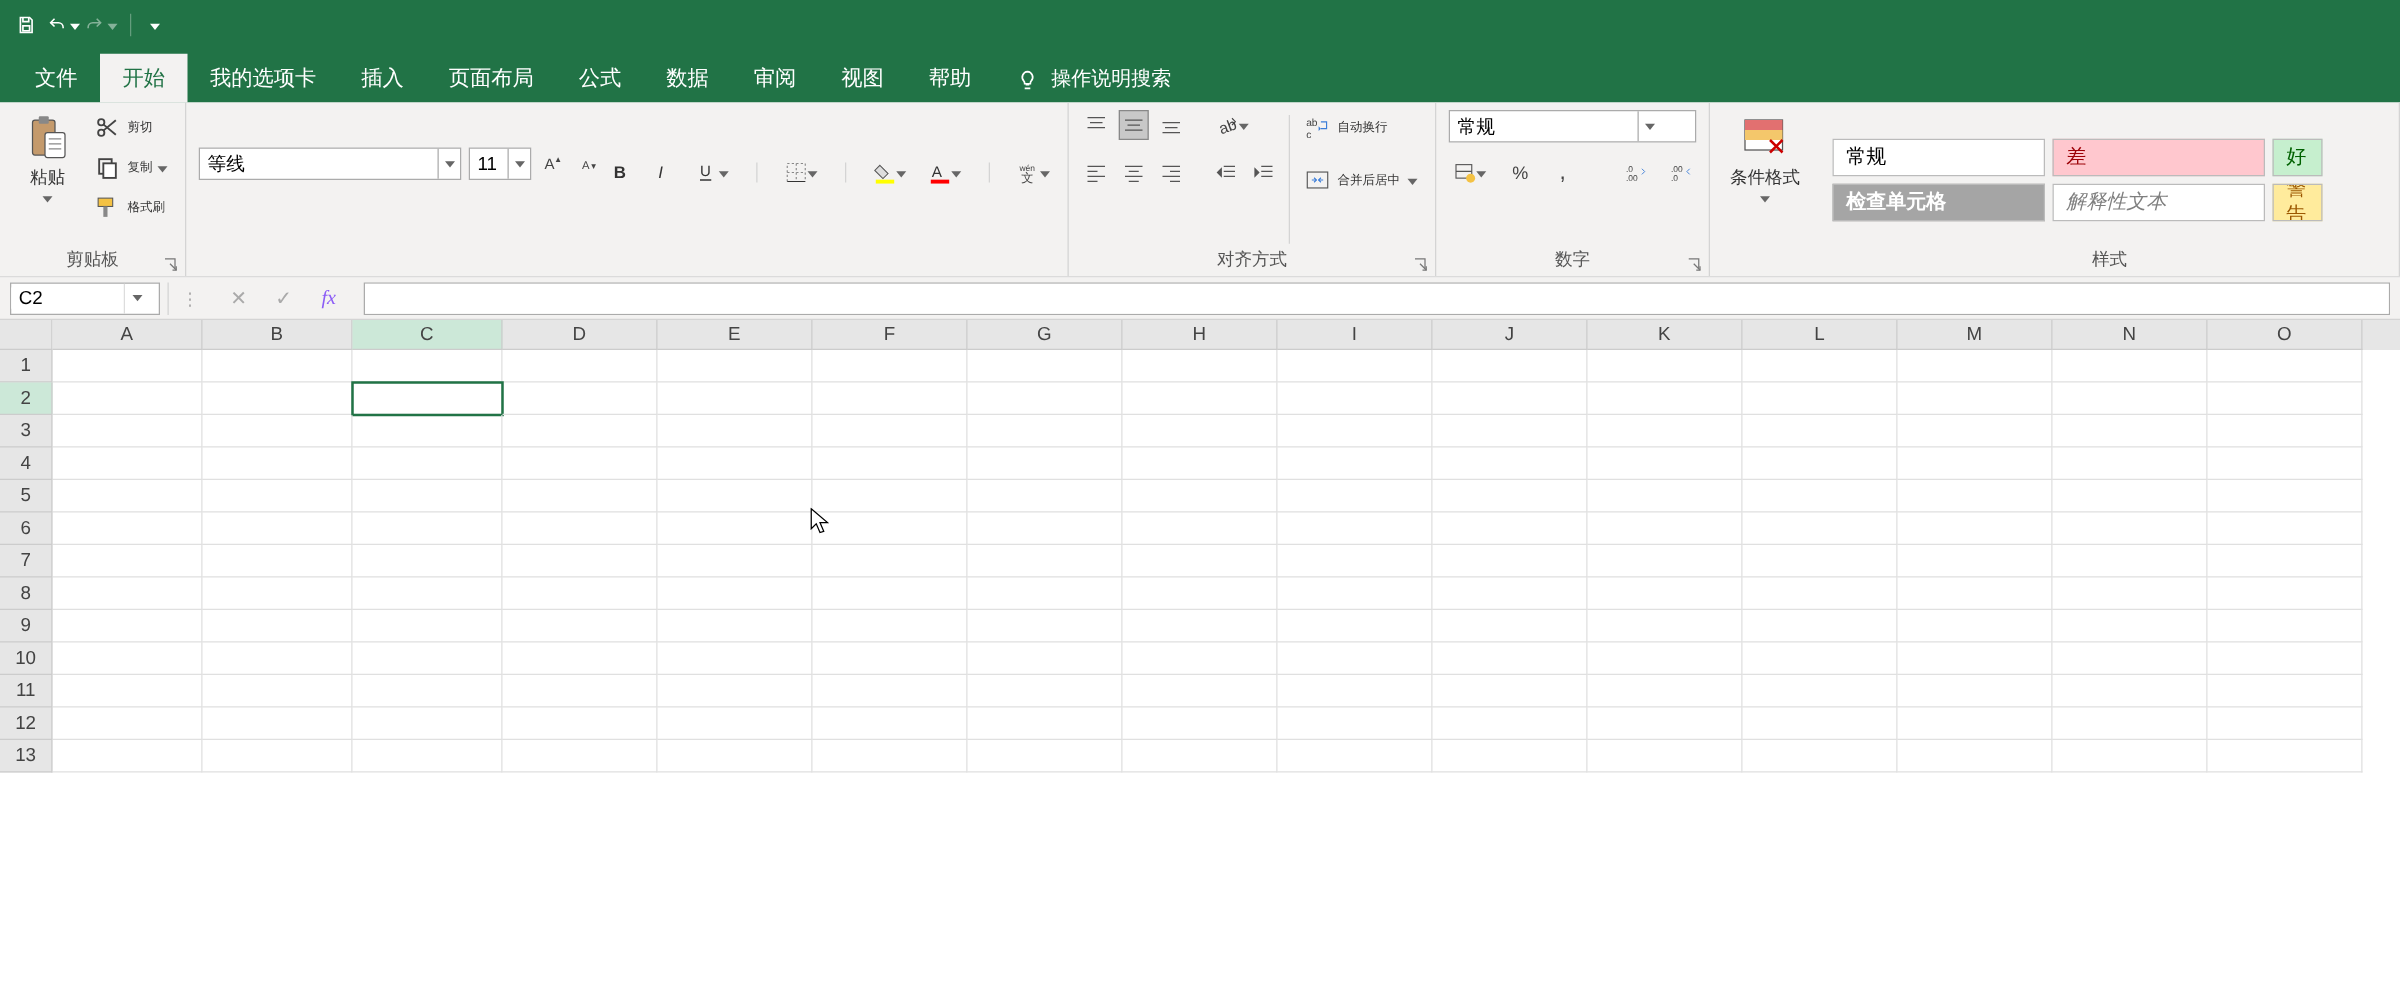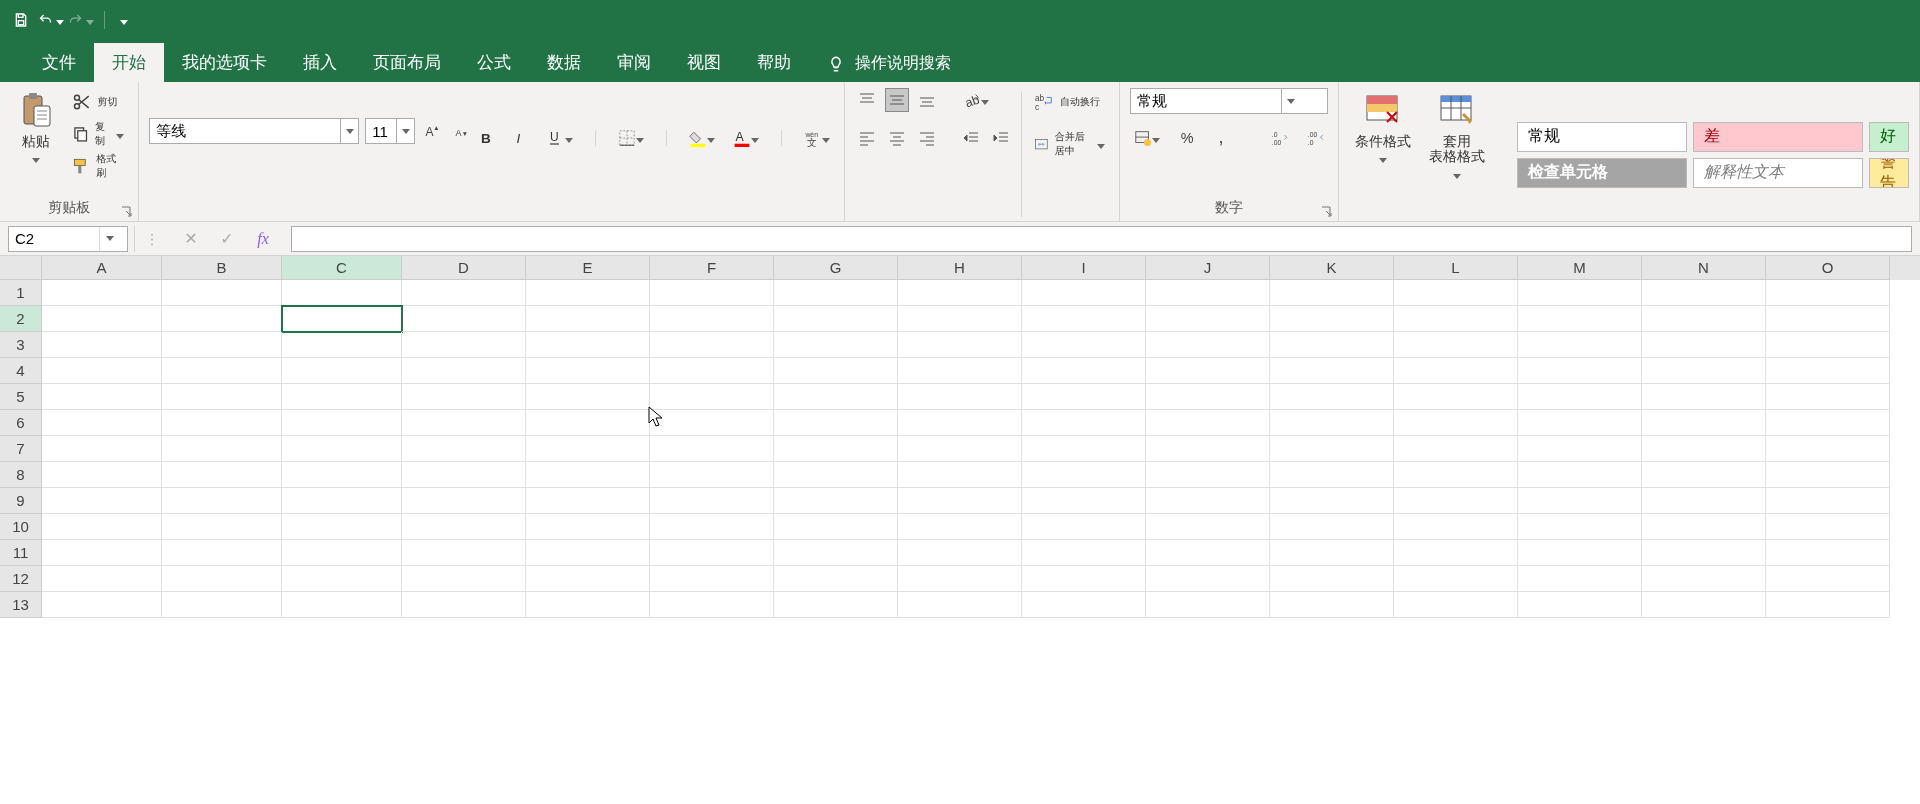--- a/index.html
+++ b/index.html
@@ -6,21 +6,21 @@
 html, body { width: 1920px; height: 804px; overflow: hidden; background: #fff; }
 
 
 .titlebar { height: 40px; background: #217346; display: flex; align-items: center; padding: 0 8px; }
 .titlebar .qat-btn { width: 26px; height: 26px; display: flex; align-items: center; justify-content: center; color: #fff; margin-right: 4px; cursor: pointer; }
 .titlebar .qat-btn.disabled { opacity: 0.45; }
 .titlebar .qat-sep { width: 1px; height: 18px; background: rgba(255,255,255,0.3); margin: 0 6px; }
 .titlebar svg { width: 16px; height: 16px; }
 
 
-.tabstrip { height: 42px; background: #217346; display: flex; align-items: flex-end; padding: 0 24px; }
+.tabstrip { height: 42px; background: #217346; display: flex; align-items: flex-end; padding: 0 10px; }
 .tab { color: #fff; font-size: 17px; padding: 8px 18px; cursor: pointer; user-select: none; }
 .tab.active { background: #f3f2f1; color: #217346; }
 .tell-me-wrap { display: flex; align-items: center; color: #fff; margin-left: 18px; padding-bottom: 8px; }
 .tell-me-wrap svg { width: 18px; height: 18px; margin-right: 10px; }
 .tell-me-wrap span { font-size: 16px; }
 
 
 .ribbon { height: 140px; background: #f3f2f1; border-bottom: 1px solid #d4d4d4; display: flex; overflow: hidden; }
 .group { display: flex; flex-direction: column; border-right: 1px solid #d4d4d4; height: 100%; }
 .group-body { flex: 1; display: flex; align-items: flex-start; padding: 6px 10px 0 10px; }
@@ -392,20 +392,27 @@
                 <rect x="2" y="4" width="18" height="14"></rect>
                 <path d="M6 11h4M12 11h4" stroke="#3b7dd8"></path>
                 <path d="M8 9l2 2-2 2M14 9l-2 2 2 2" stroke="#3b7dd8"></path>
               </svg>
             </div>
           <span class="lbl">合并后居中</span>
           <span class="tri" style="margin-left:6px;"></span>
         </div>
       </div>
     </div>
+    <div class="group-label"><span>对齐方式</span>
+      <span class="launcher"><svg viewBox="0 0 14 14" fill="none" stroke="#777">
+            <path d="M2 2h8v8"></path>
+            <path d="M6 6l5 5"></path>
+            <path d="M11 8v3h-3"></path>
+          </svg></span>
+    </div>
   </div>
 
   <div class="group">
     <div class="group-body">
       <div class="num-col">
         <div class="combo num-combo">
           <input value="常规" style="">
           <div class="dd tri"></div>
         </div>
         <div class="num-row2">
@@ -461,55 +468,40 @@
             <svg viewBox="0 0 40 40">
               <rect x="4" y="6" width="30" height="24" fill="#fff" stroke="#555"></rect>
               <rect x="4" y="6" width="30" height="8" fill="#e27070"></rect>
               <rect x="4" y="14" width="30" height="8" fill="#f4c76b"></rect>
               <path d="M24 22l10 10M34 22l-10 10" stroke="#c00" stroke-width="2"></path>
             </svg>
           </div>
         <div class="lbl">条件格式</div>
         <span class="tri"></span>
       </div>
-      <div class="bigbtn" style="width:80px;">
-        <div class="ico">
-            <svg viewBox="0 0 40 40">
-              <rect x="4" y="6" width="30" height="24" fill="#fff" stroke="#555"></rect>
-              <rect x="4" y="6" width="30" height="6" fill="#5b8fd8"></rect>
-              <line x1="14" y1="6" x2="14" y2="30" stroke="#555"></line>
-              <line x1="24" y1="6" x2="24" y2="30" stroke="#555"></line>
-              <line x1="4" y1="18" x2="34" y2="18" stroke="#555"></line>
-              <path d="M26 24l8 8" stroke="#c9933a" stroke-width="3"></path>
-              <path d="M34 32l-3-1 1 3z" fill="#c9933a"></path>
-            </svg>
-          </div>
-        <div class="lbl" style="white-space:pre-line;">套用
-表格格式</div>
-        <span class="tri"></span>
-      </div>
     </div>
     <div class="group-label"></div>
   </div>
 
   <div class="group" style="flex:1;">
     <div class="group-body styles-body">
       <div class="style-grid">
         <div class="style-grid-row">
           <div class="style-box normal">常规</div>
           <div class="style-box bad">差</div>
           <div class="style-box good">好</div>
         </div>
         <div class="style-grid-row">
           <div class="style-box check">检查单元格</div>
           <div class="style-box explain">解释性文本</div>
           <div class="style-box warn">警告</div>
         </div>
       </div>
     </div>
+    <div class="group-label"><span>样式</span></div>
   </div>
 
 </div>
 
 <div class="formula-bar">
   <div class="namebox">
     <input value="C2" style="">
     <div class="dd tri"></div>
   </div>
   <div style="width:1px;height:26px;background:#d4d4d4;margin:0 6px;"></div>

